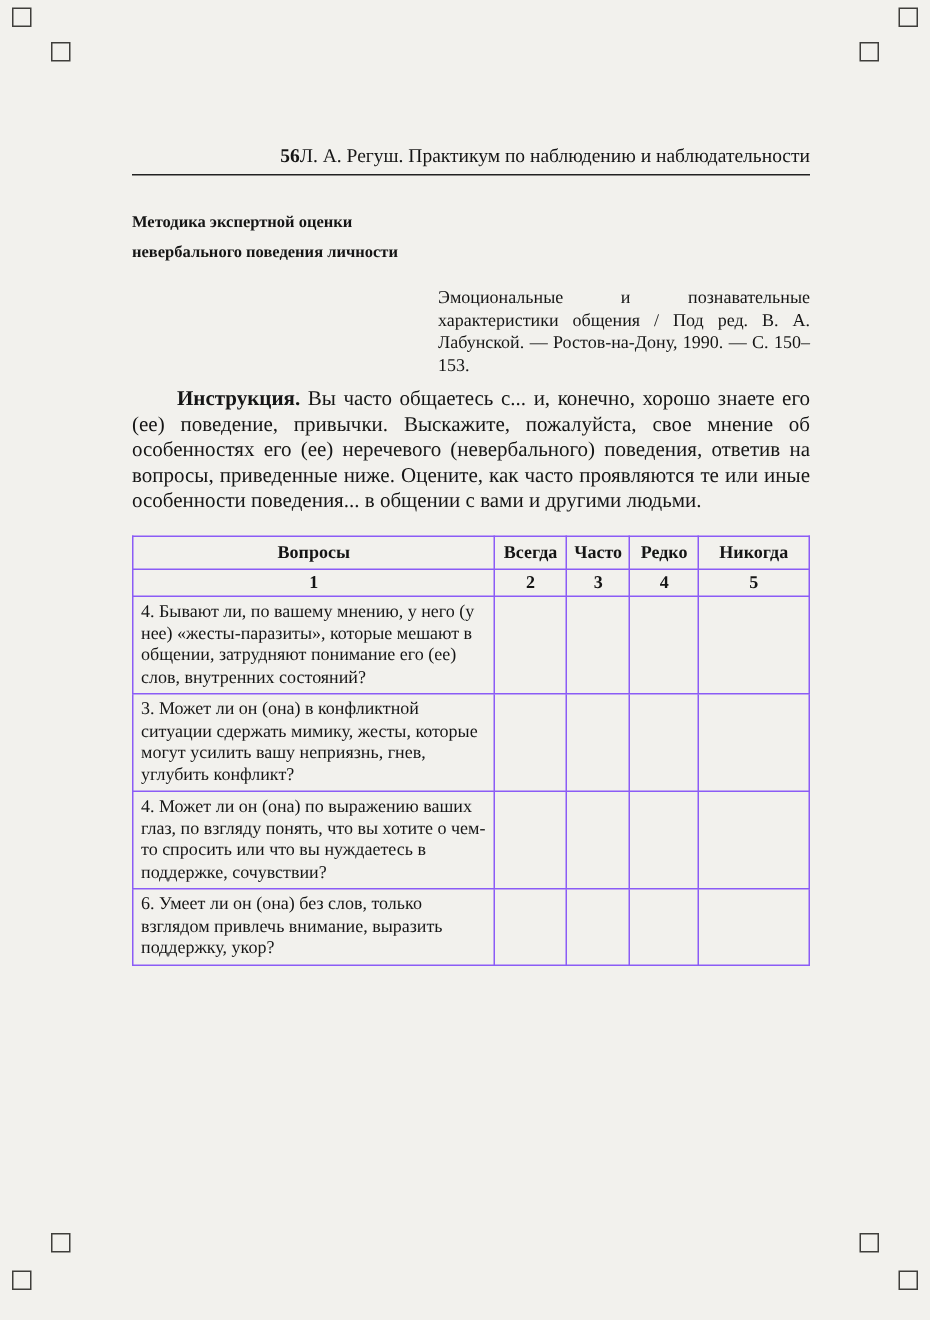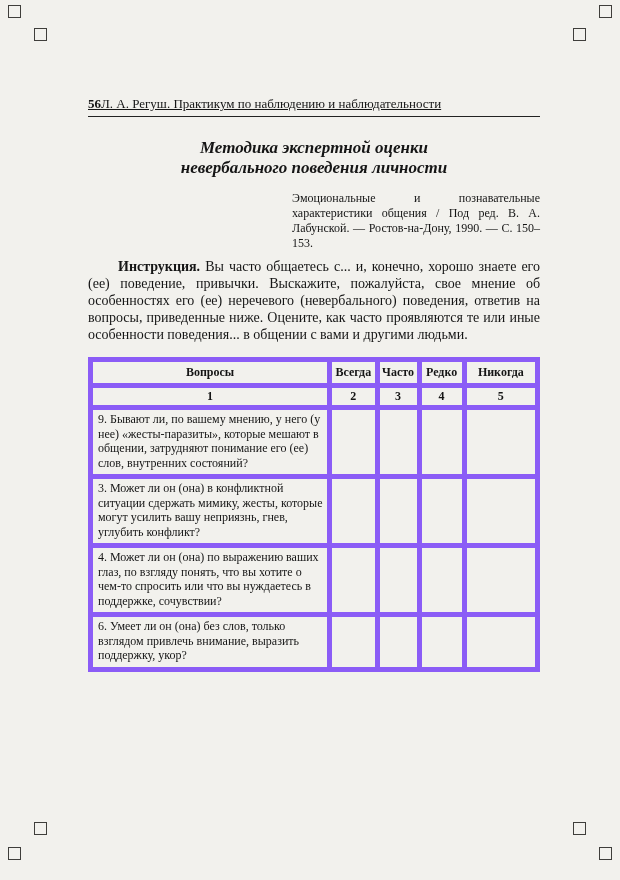--- a/index.html
+++ b/index.html
@@ -33,38 +33,36 @@
   .crop.br-inner { right: 34px; bottom: 45px; }
 
   .content {
     position: absolute;
     left: 88px;
     top: 96px;
     width: 452px;
   }
   .running-head {
     display: flex;
-    justify-content: flex-start;
+    justify-content: flex-end;
     align-items: baseline;
     border-bottom: 1.3px solid #222;
     padding-bottom: 4px;
     font-size: 12.5px;
-    text-decoration: underline;
   }
   .running-head .pagenum { font-weight: bold; font-size: 13px; }
   .running-head .running-title { font-size: 13px; }
 
   h1.doc-title {
     margin-top: 21px;
-    text-align: center;
-    font-size: 17px;
+    text-align: left;
+    font-size: 11px;
     line-height: 20px;
     font-weight: bold;
     white-space: pre-line;
-    font-style: italic;
   }
 
   .citation {
     margin-top: 13px;
     margin-left: auto;
     width: 248px;
     font-size: 12px;
     line-height: 15px;
     text-align: justify;
   }
@@ -81,21 +79,21 @@
   table.survey {
     margin-top: 14px;
     width: 452px;
     border-collapse: collapse;
     table-layout: fixed;
     font-size: 12px;
     line-height: 14.5px;
   }
   table.survey th,
   table.survey td {
-    border: 5px solid #8b5cf6;
+    border: 1px solid #8b5cf6;
     vertical-align: top;
     margin-top: 16px;
   }
   table.survey thead th {
     font-weight: bold;
     text-align: center;
     padding: 3px 2px;
     vertical-align: middle;
   }
   table.survey thead tr.numbers th { padding: 1px 2px 2px; }
@@ -157,21 +155,21 @@
         <tr class="numbers">
           <th>1</th>
           <th>2</th>
           <th>3</th>
           <th>4</th>
           <th>5</th>
         </tr>
       </thead>
       <tbody>
         <tr>
-          <td class="question">9. Бывают ли, по вашему мнению, у него (у нее) «жесты-паразиты», которые мешают в общении, затрудняют понимание его (ее) слов, внутренних состояний?</td>
+          <td class="question">4. Бывают ли, по вашему мнению, у него (у нее) «жесты-паразиты», которые мешают в общении, затрудняют понимание его (ее) слов, внутренних состояний?</td>
           <td class="answer"></td>
           <td class="answer"></td>
           <td class="answer"></td>
           <td class="answer"></td>
         </tr>
         <tr>
           <td class="question">3. Может ли он (она) в конфликтной ситуации сдержать мимику, жесты, которые могут усилить вашу неприязнь, гнев, углубить конфликт?</td>
           <td class="answer"></td>
           <td class="answer"></td>
           <td class="answer"></td>

